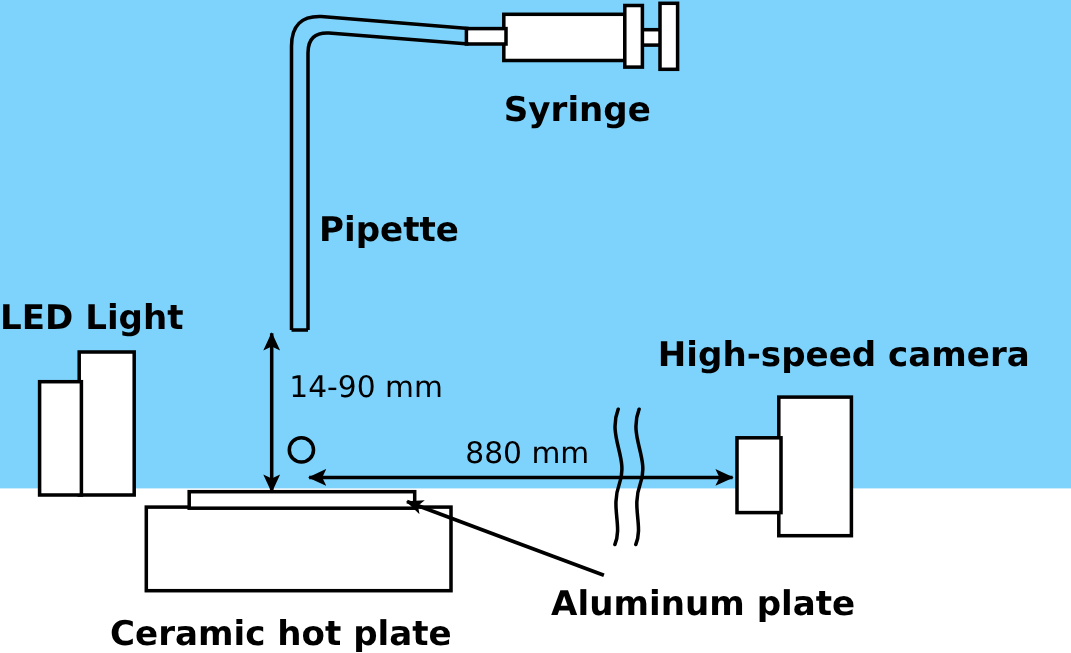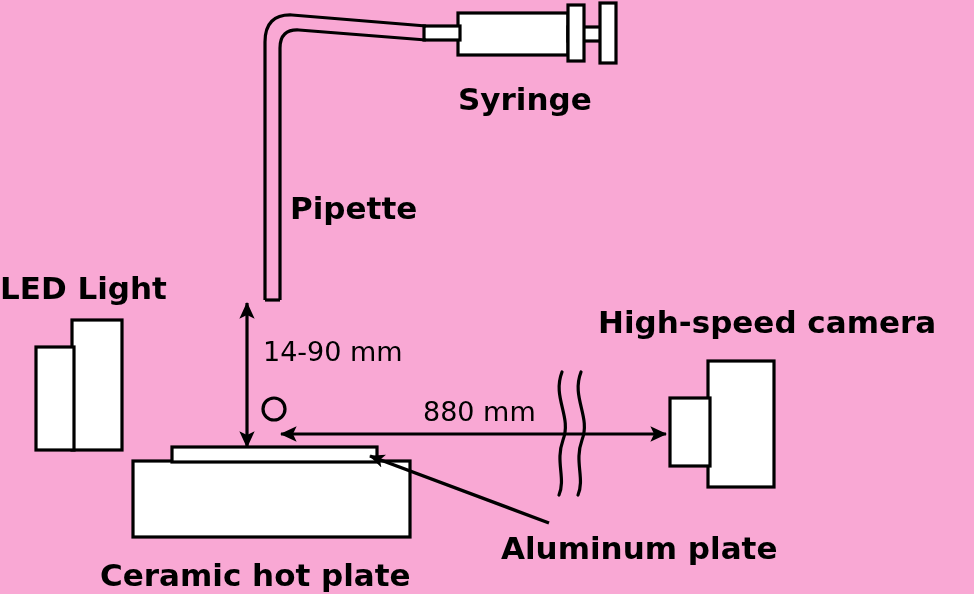--- a/index.html
+++ b/index.html
@@ -9,22 +9,22 @@
   }
   body {
     width: 974px;
     height: 594px;
     font-family: "DejaVu Sans", sans-serif;
     overflow: hidden;
   }
   #diagram-root {
     position: relative;
     width: 974px;
-    height: 594px;
-    background: #f9a8d4;
+    height: 444px;
+    background: #7dd3fc;
   }
   svg.diagram {
     display: block;
     width: 974px;
     height: 594px;
   }
   .stroke-shape {
     fill: none;
     stroke: #000000;
     stroke-width: 3.2;

